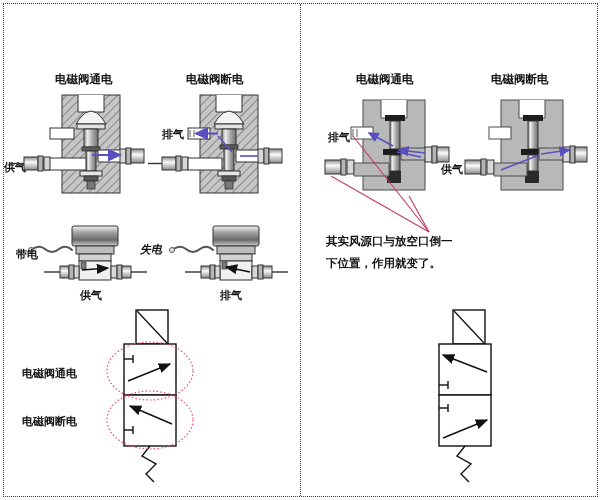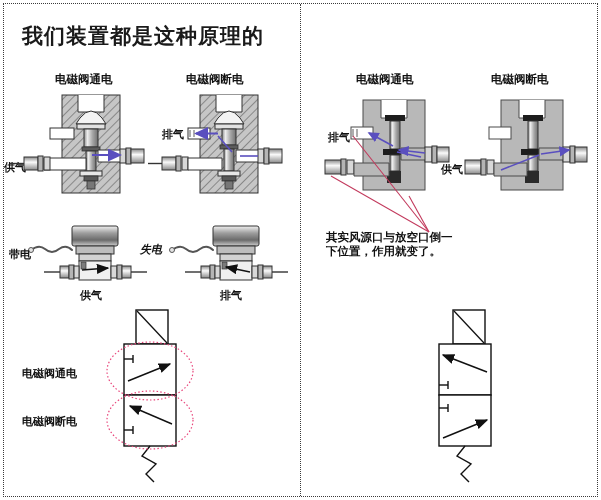--- a/index.html
+++ b/index.html
@@ -14,35 +14,34 @@
   #panel-right{left:301px;width:300px;}
 
   .title{position:absolute;left:22px;top:22px;font-size:21px;letter-spacing:1px;
          color:#1a1a1a;font-family:"Liberation Serif","DejaVu Serif",serif;
          font-weight:600;white-space:nowrap;}
 
   .cap{position:absolute;font-size:11.5px;color:#111;white-space:nowrap;
        font-family:"Liberation Serif","DejaVu Serif",serif;font-weight:600;}
   .lbl{position:absolute;font-size:11px;color:#111;white-space:nowrap;
        font-family:"Liberation Serif","DejaVu Serif",serif;font-weight:600;}
-  .note{position:absolute;font-size:11.5px;color:#111;line-height:14px;
+  .note{position:absolute;font-size:11.5px;color:#111;line-height:22px;
         font-family:Liberation Serif, serif;font-weight:600;
         white-space:pre-line;}
   svg{position:absolute;left:0;top:0;overflow:visible;}
 </style>
 </head>
 <body>
 
 <div id="page">
   <div class="frame"></div>
   <div class="divider"></div>
 
   <div class="panel" id="panel-left">
 
-    <div class="title">我们装置都是这种原理的</div>
 
     <div class="cap" style="left:55px;top:72px;">电磁阀通电</div>
     <div class="cap" style="left:186px;top:72px;">电磁阀断电</div>
 
     <div class="lbl" style="left:4px;top:160px;">供气</div>
     <div class="lbl" style="left:162px;top:127px;">排气</div>
 
     <svg width="300" height="500">
       <defs>
         <pattern id="hatchL" width="6" height="6" patternTransform="rotate(45)" patternUnits="userSpaceOnUse">
@@ -206,21 +205,21 @@
         <line x1="124" y1="430" x2="133" y2="430" stroke="#111" stroke-width="1.4"></line>
         <line x1="133" y1="426" x2="133" y2="434" stroke="#111" stroke-width="1.4"></line>
 
         <path d="M150,446 l-8,10 l14,8 l-10,10 l8,8" stroke="#111" stroke-width="1.4" fill="none"></path>
 
         <ellipse cx="150" cy="371" rx="43" ry="29" fill="none" stroke="#e8447a" stroke-width="1.2" stroke-dasharray="1.5,2.2"></ellipse>
         <ellipse cx="150" cy="420" rx="43" ry="29" fill="none" stroke="#e8447a" stroke-width="1.2" stroke-dasharray="1.5,2.2"></ellipse>
       </g>
     </svg>
 
-    <div class="lbl" style="left:9px;top:247px;">带电</div>
+    <div class="lbl" style="left:16px;top:247px;">带电</div>
     <div class="lbl" style="left:140px;top:242px;font-style:italic;">失电</div>
     <div class="lbl" style="left:80px;top:288px;">供气</div>
     <div class="lbl" style="left:220px;top:288px;">排气</div>
 
     <div class="lbl" style="left:22px;top:366px;">电磁阀通电</div>
     <div class="lbl" style="left:22px;top:414px;">电磁阀断电</div>
   </div>
 
   <div class="panel" id="panel-right">
 

